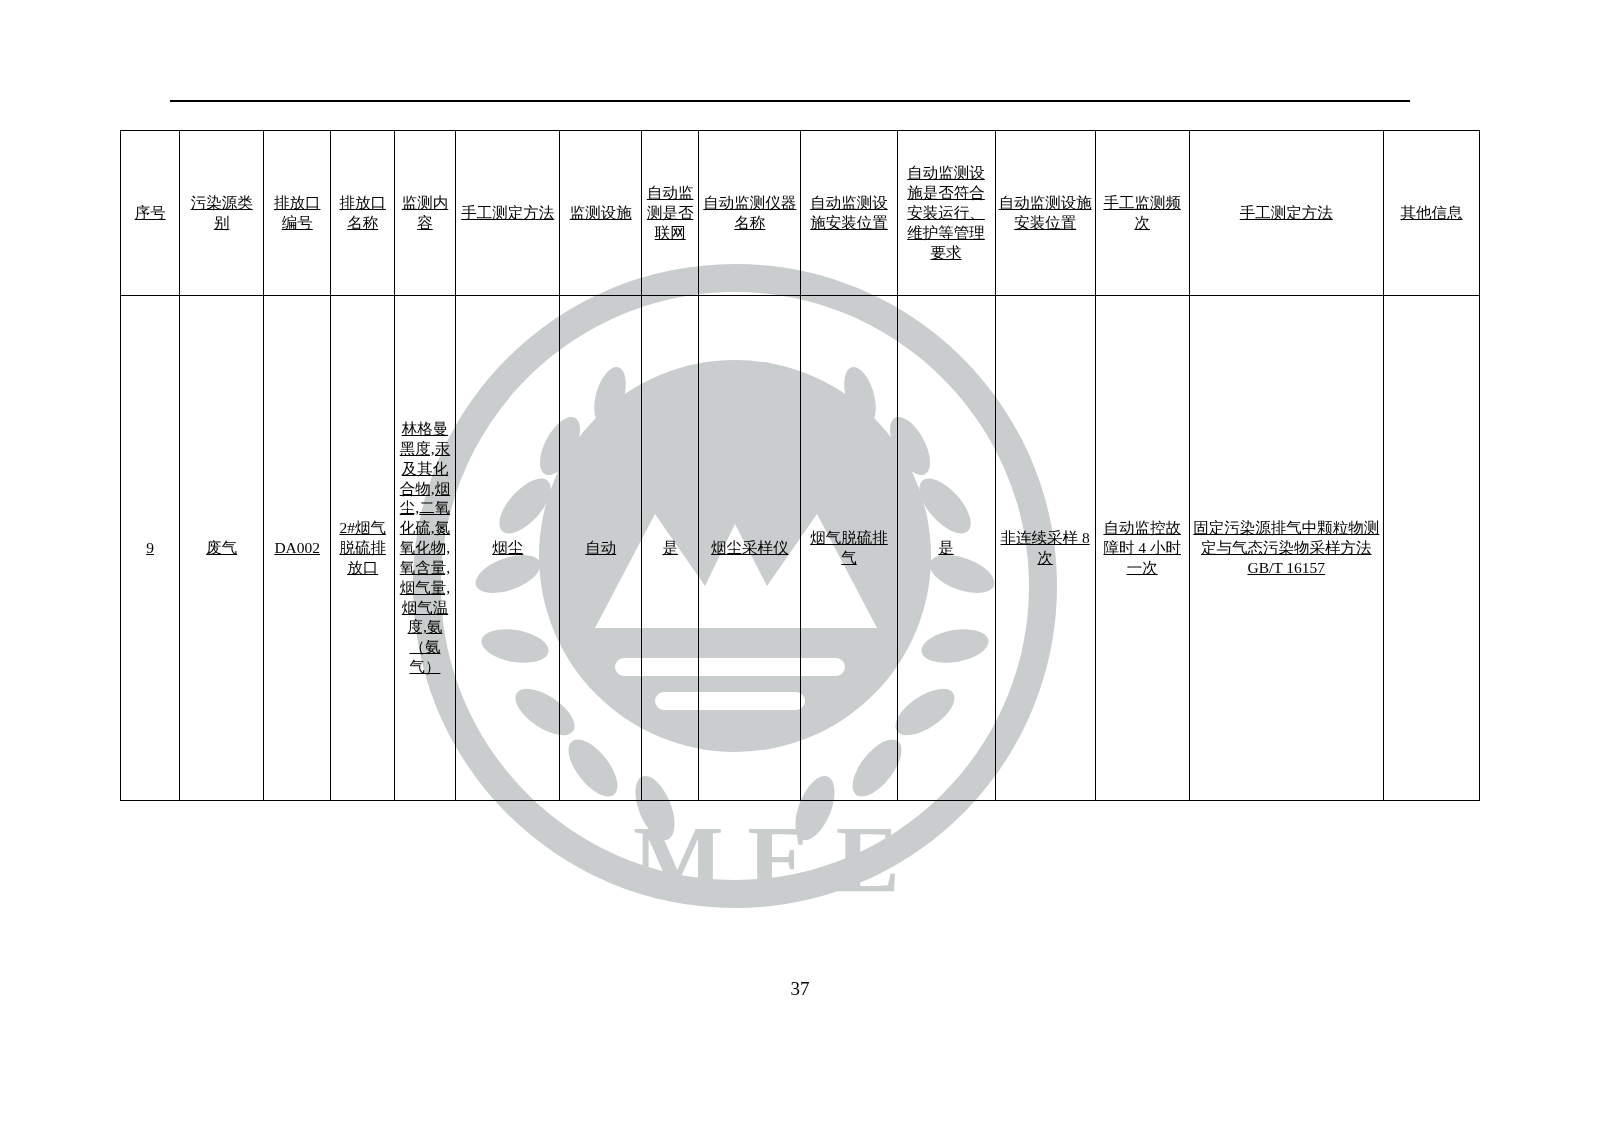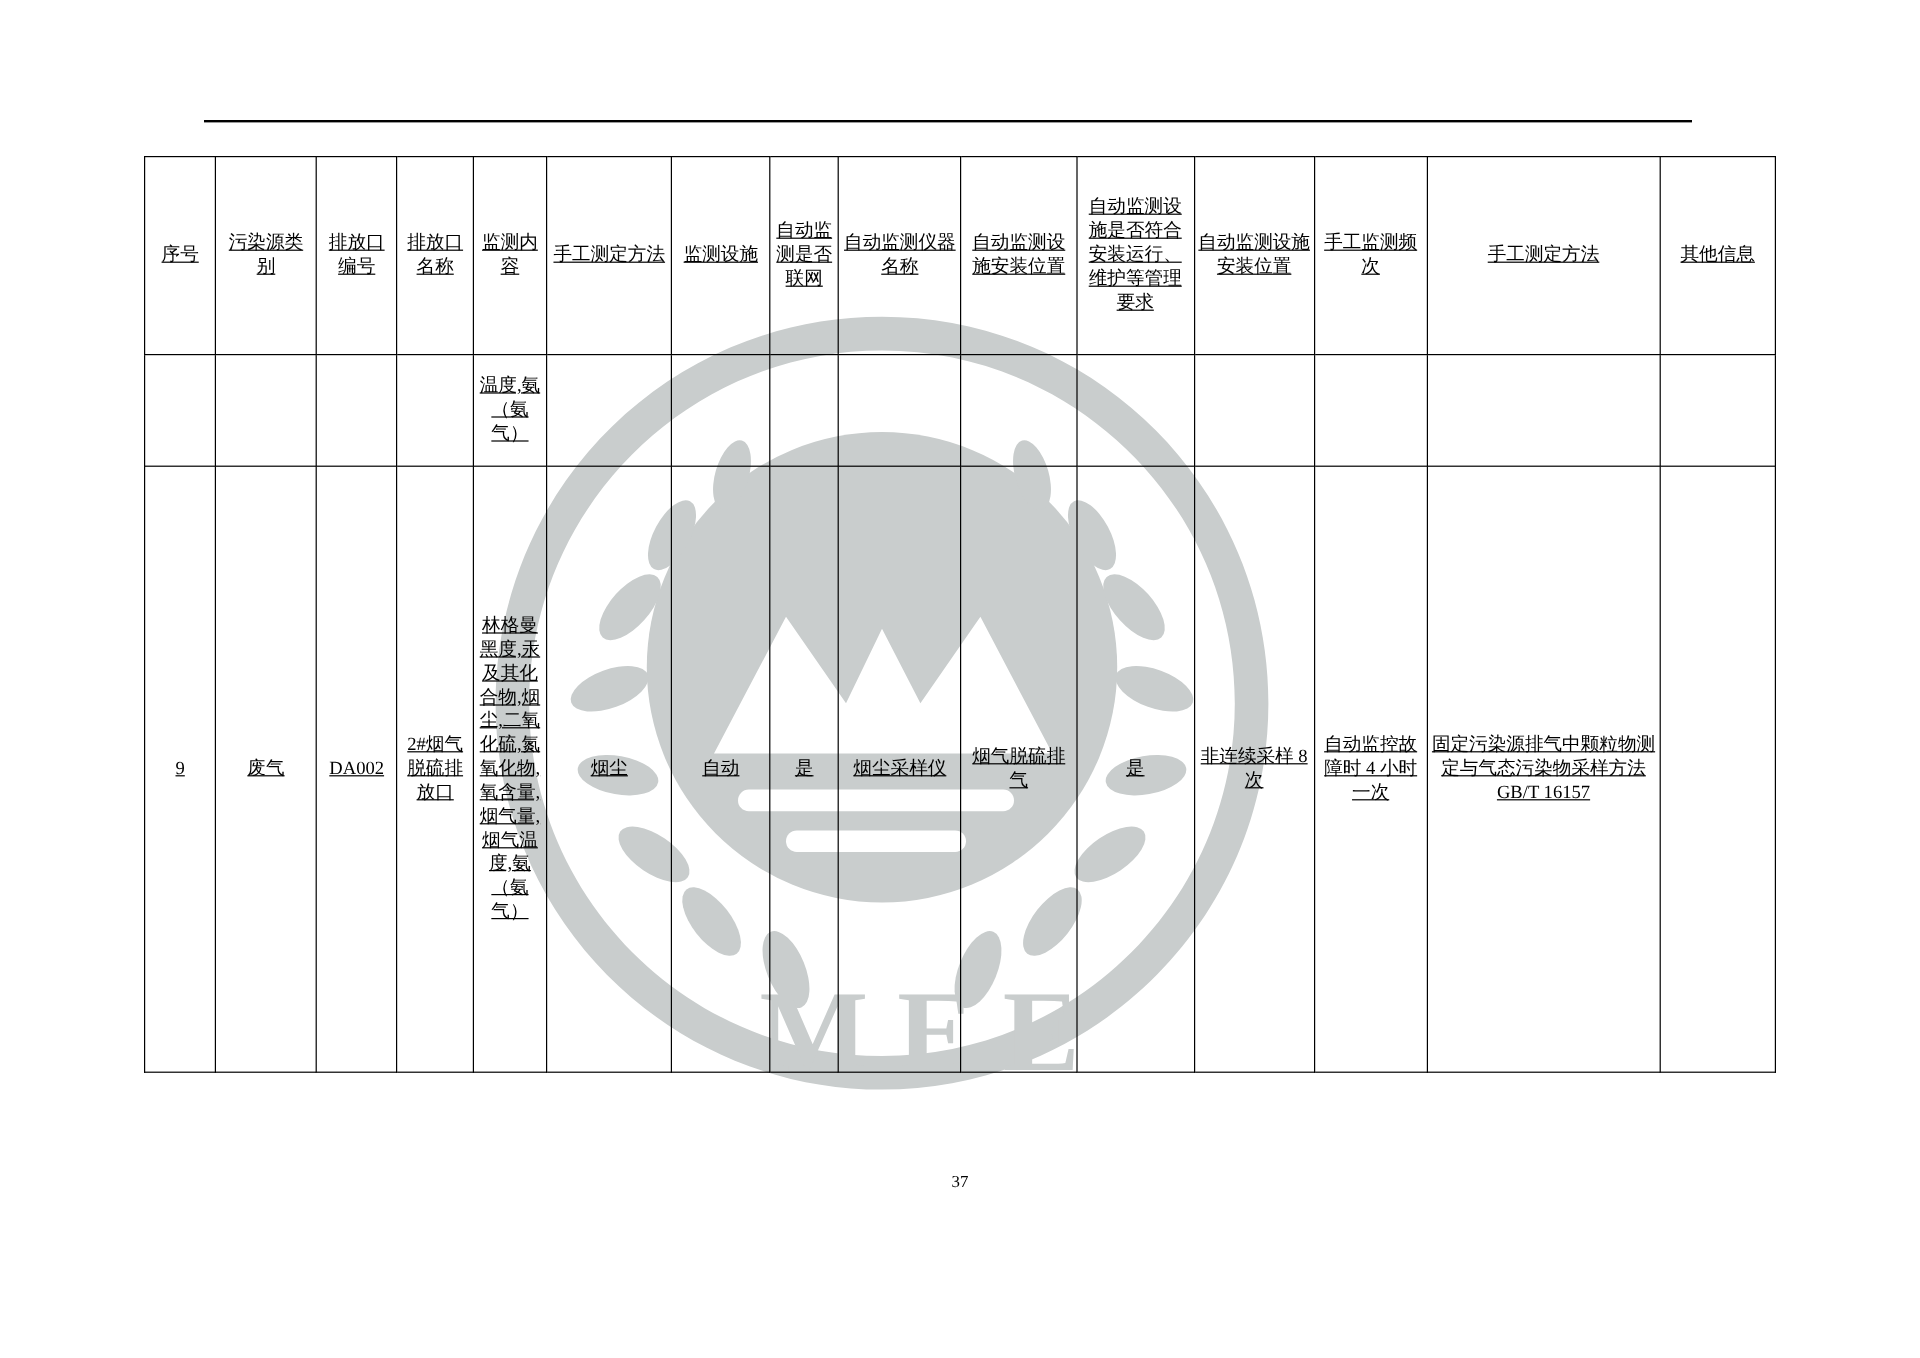--- a/index.html
+++ b/index.html
@@ -74,21 +74,21 @@
   .rowtall td { height: 500px; }
   .rowmid td { height: 88px; }
   .rowbot td { height: 62px; }
   .num { font-family: "Liberation Serif", serif; }
   .pagenum {
     position: absolute;
     left: 0;
     top: 978px;
     width: 1600px;
     text-align: center;
-    font-size: 14px;
+    font-size: 19px;
     z-index: 3;
   }
 </style>
 </head>
 <body>
 
 <div class="page">
 
   <div class="header-rule"></div>
 
@@ -167,37 +167,20 @@
           <td>自动监测仪器名称</td>
           <td>自动监测设施安装位置</td>
           <td>自动监测设施是否符合安装运行、维护等管理要求</td>
           <td>自动监测设施安装位置</td>
           <td>手工监测频次</td>
           <td>手工测定方法</td>
           <td>其他信息</td>
         </tr>
       </thead>
       <tbody>
-        <tr class="rowmid">
-          <td></td>
-          <td></td>
-          <td></td>
-          <td></td>
-          <td class="vtext">温度,氨（氨气）</td>
-          <td></td>
-          <td></td>
-          <td></td>
-          <td></td>
-          <td></td>
-          <td></td>
-          <td></td>
-          <td></td>
-          <td></td>
-          <td></td>
-        </tr>
         <tr class="rowtall">
           <td class="num">9</td>
           <td>废气</td>
           <td>DA002</td>
           <td>2#烟气脱硫排放口</td>
           <td class="vtext">林格曼黑度,汞及其化合物,烟尘,二氧化硫,氮氧化物,氧含量,烟气量,烟气温度,氨（氨气）</td>
           <td>烟尘</td>
           <td>自动</td>
           <td>是</td>
           <td>烟尘采样仪</td>

